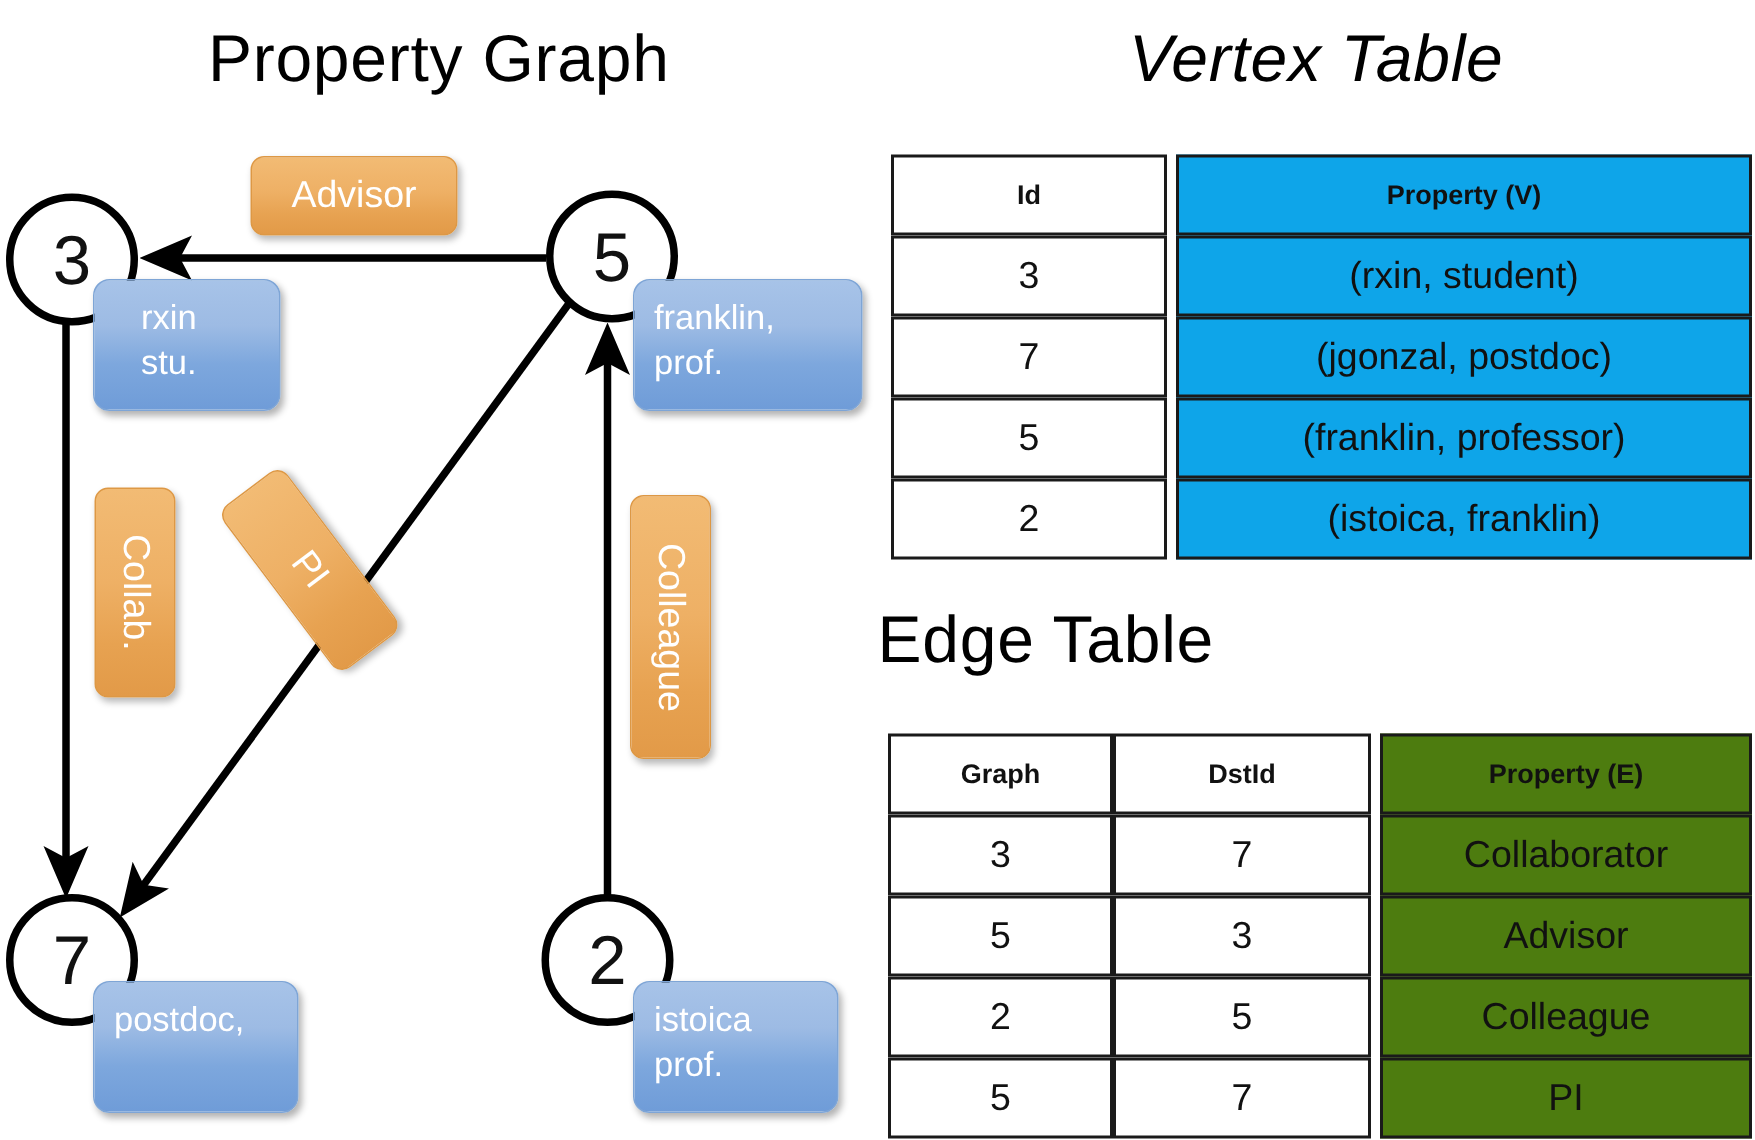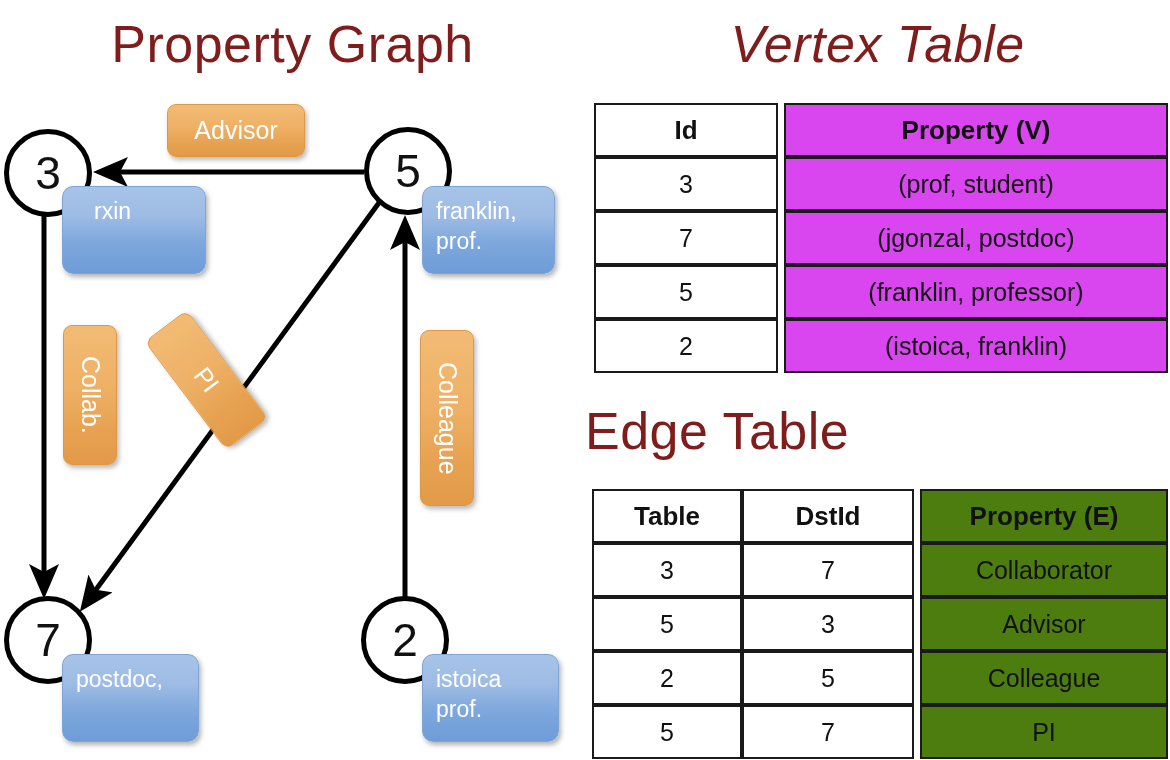--- a/index.html
+++ b/index.html
@@ -14,24 +14,24 @@
     overflow: hidden;
     font-family: "Liberation Sans", sans-serif;
     color: #000000;
   }
 
   
   .title {
     position: absolute;
     font-family: "Liberation Sans", sans-serif;
     font-weight: 300;
-    font-size: 52px;
+    font-size: 44px;
     line-height: 1;
     letter-spacing: 0.5px;
-    color: #7f1d1d;
+    color: #000000;
     white-space: nowrap;
   }
   #title-property-graph { left: 0;   top: 18px;  width: 585px; text-align: center; }
   #title-vertex-table   { left: 585px; top: 18px; width: 585px; text-align: center; font-style: italic; }
   #title-edge-table     { left: 585px; top: 405px; width: 585px; text-align: left; }
 
   
   #graph-panel {
     position: absolute;
     left: 0; top: 0;
@@ -108,24 +108,24 @@
     font-weight: 300;
     font-size: 25px;
     text-align: center;
     color: #111;
     padding: 0;
     height: 54px;
     box-sizing: border-box;
   }
   .data-table th {
     font-weight: 700;
-    font-size: 26px;
+    font-size: 18px;
   }
   .cell-white { background: #ffffff; }
-  .cell-blue  { background: #d946ef; }
+  .cell-blue  { background: #0ea5e9; }
   .cell-peach { background: #4d7c0f; }
 
   
   .gap-col { border: none !important; width: 6px; background: #fff; }
 </style>
 </head>
 <body>
 
 <div class="title" id="title-property-graph">Property Graph</div>
 
@@ -147,28 +147,29 @@
     <line x1="44" y1="216" x2="44" y2="592" stroke="#000" stroke-width="5" marker-end="url(#arrowhead)"></line>
 
     <line x1="381" y1="200" x2="84" y2="606" stroke="#000" stroke-width="5" marker-end="url(#arrowhead)"></line>
 
     <line x1="405" y1="598" x2="405" y2="222" stroke="#000" stroke-width="5" marker-end="url(#arrowhead)"></line>
   </svg>
 
   <div class="node-circle" style="left:4px; top:129px; width:88px; height:88px;">
     <span class="node-label">3</span>
   </div>
-  <div class="prop-box" style="left:62px; top:186px; width:144px; height:88px;padding-left:31px;">
+  <div class="prop-box" style="left:62px; top:186px; width:125px; height:88px;padding-left:31px;">
     <div>rxin</div>
+    <div>stu.</div>
   </div>
 
   <div class="node-circle" style="left:364px; top:127px; width:88px; height:88px;">
     <span class="node-label">5</span>
   </div>
-  <div class="prop-box" style="left:422px; top:186px; width:133px; height:88px;">
+  <div class="prop-box" style="left:422px; top:186px; width:153px; height:88px;">
     <div>franklin,</div>
     <div>prof.</div>
   </div>
 
   <div class="node-circle" style="left:4px; top:596px; width:88px; height:88px;">
     <span class="node-label">7</span>
   </div>
   <div class="prop-box" style="left:62px; top:654px; width:137px; height:88px;">
     <div>postdoc,</div>
   </div>
@@ -209,21 +210,21 @@
     <tr>
       <th class="cell-white">Id</th>
       <td class="gap-col"></td>
       <th class="cell-blue">Property (V)</th>
     </tr>
   </thead>
   <tbody>
     <tr>
       <td class="cell-white">3</td>
       <td class="gap-col"></td>
-      <td class="cell-blue">(prof, student)</td>
+      <td class="cell-blue">(rxin, student)</td>
     </tr>
     <tr>
       <td class="cell-white">7</td>
       <td class="gap-col"></td>
       <td class="cell-blue">(jgonzal, postdoc)</td>
     </tr>
     <tr>
       <td class="cell-white">5</td>
       <td class="gap-col"></td>
       <td class="cell-blue">(franklin, professor)</td>
@@ -238,21 +239,21 @@
 
 <table class="data-table" id="edge-table" style="left:592px; top:489px; width:576px;">
   <colgroup>
     <col style="width:150px">
     <col style="width:172px">
     <col style="width:6px">
     <col style="width:248px">
   </colgroup>
   <thead>
     <tr>
-      <th class="cell-white">Table</th>
+      <th class="cell-white">Graph</th>
       <th class="cell-white">DstId</th>
       <td class="gap-col"></td>
       <th class="cell-peach">Property (E)</th>
     </tr>
   </thead>
   <tbody>
     <tr>
       <td class="cell-white">3</td>
       <td class="cell-white">7</td>
       <td class="gap-col"></td>

